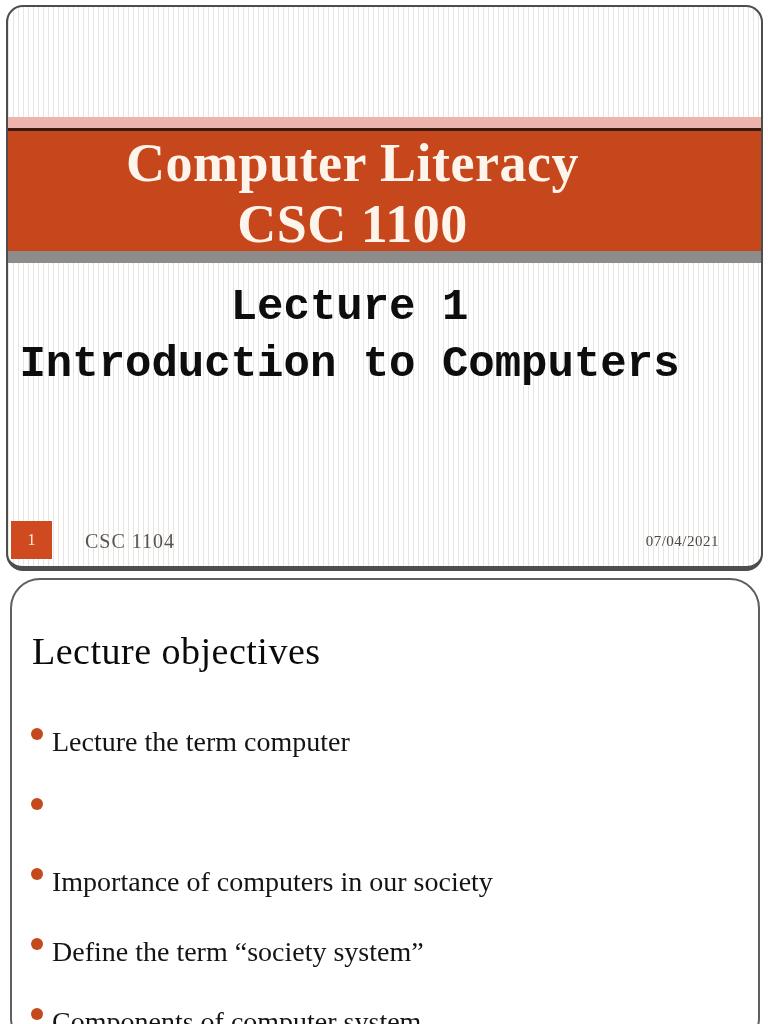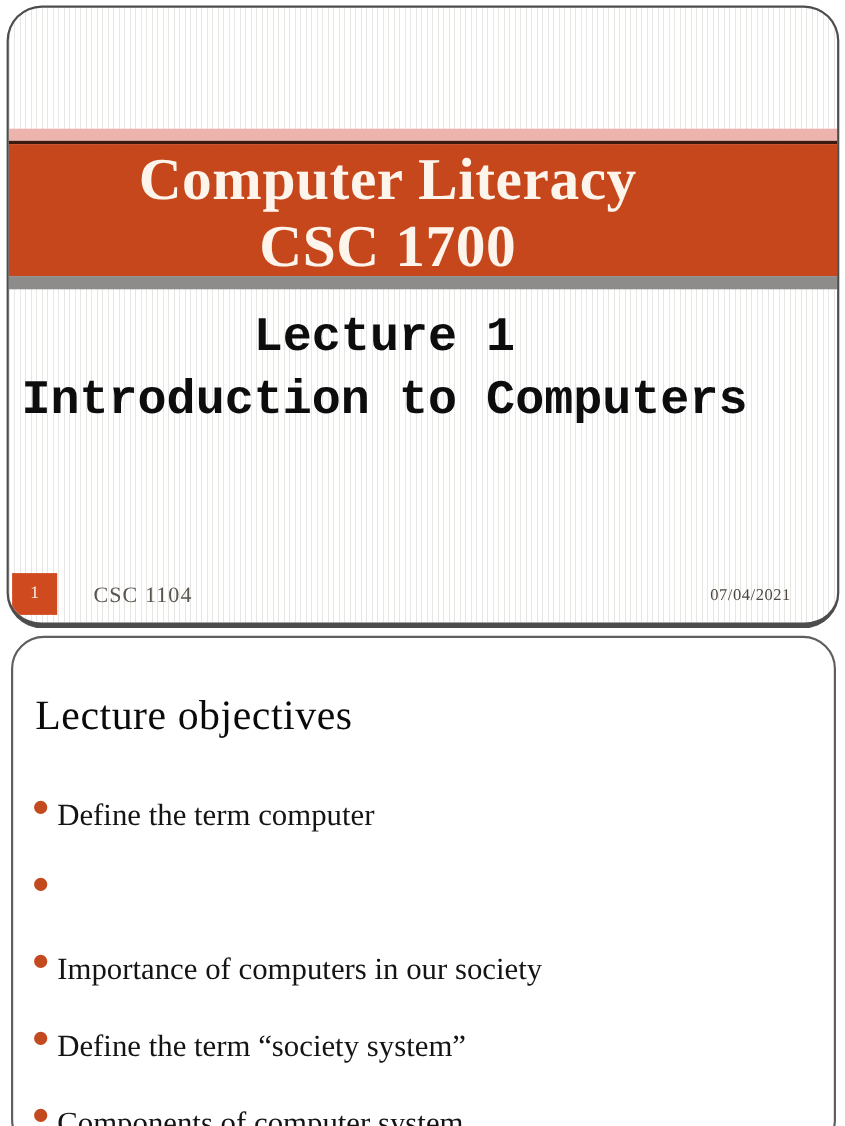--- a/index.html
+++ b/index.html
@@ -11,21 +11,21 @@
     font-family: "Liberation Serif", "DejaVu Serif", serif;
   }
 
   
   .slide1 {
     position: absolute;
     left: 6px; top: 5px;
     width: 757px; height: 566px;
     border: 2px solid #4d4d4d;
     border-bottom-width: 5px;
-    border-radius: 32px;
+    border-radius: 17px;
     background: repeating-linear-gradient(to right, #e8e6e3 0px, #e8e6e3 1px, #ffffff 1px, #ffffff 5px);
     overflow: hidden;
   }
   .banner-pink {
     position: absolute; left: 0; top: 110px;
     width: 100%; height: 11px;
     background: #ecb4ac;
   }
   .banner-darkline {
     position: absolute; left: 0; top: 121px;
@@ -129,42 +129,42 @@
 <body>
 
 <div class="slide1">
   <div class="banner-pink"></div>
   <div class="banner-darkline"></div>
   <div class="banner-orange"></div>
   <div class="banner-gray"></div>
 
   <div class="slide1-title">
     <div>Computer Literacy</div>
-    <div>CSC 1700</div>
+    <div>CSC 1100</div>
   </div>
 
   <div class="slide1-subtitle">
     <div>Lecture 1</div>
     <div>Introduction to Computers</div>
   </div>
 
   <div class="page-number-box">
     <span>1</span>
   </div>
   <div class="footer-course">CSC 1104</div>
   <div class="footer-date">07/04/2021</div>
 </div>
 
 <div class="slide2">
   <div class="slide2-heading">Lecture objectives</div>
   <ul class="objectives-list">
 
       <li>
         <span class="bullet-dot"></span>
-        <span>Define the term computer</span>
+        <span>Lecture the term computer</span>
       </li>
 
       <li>
         <span class="bullet-dot"></span>
       </li>
 
       <li>
         <span class="bullet-dot"></span>
         <span>Importance of computers in our society</span>
       </li>

